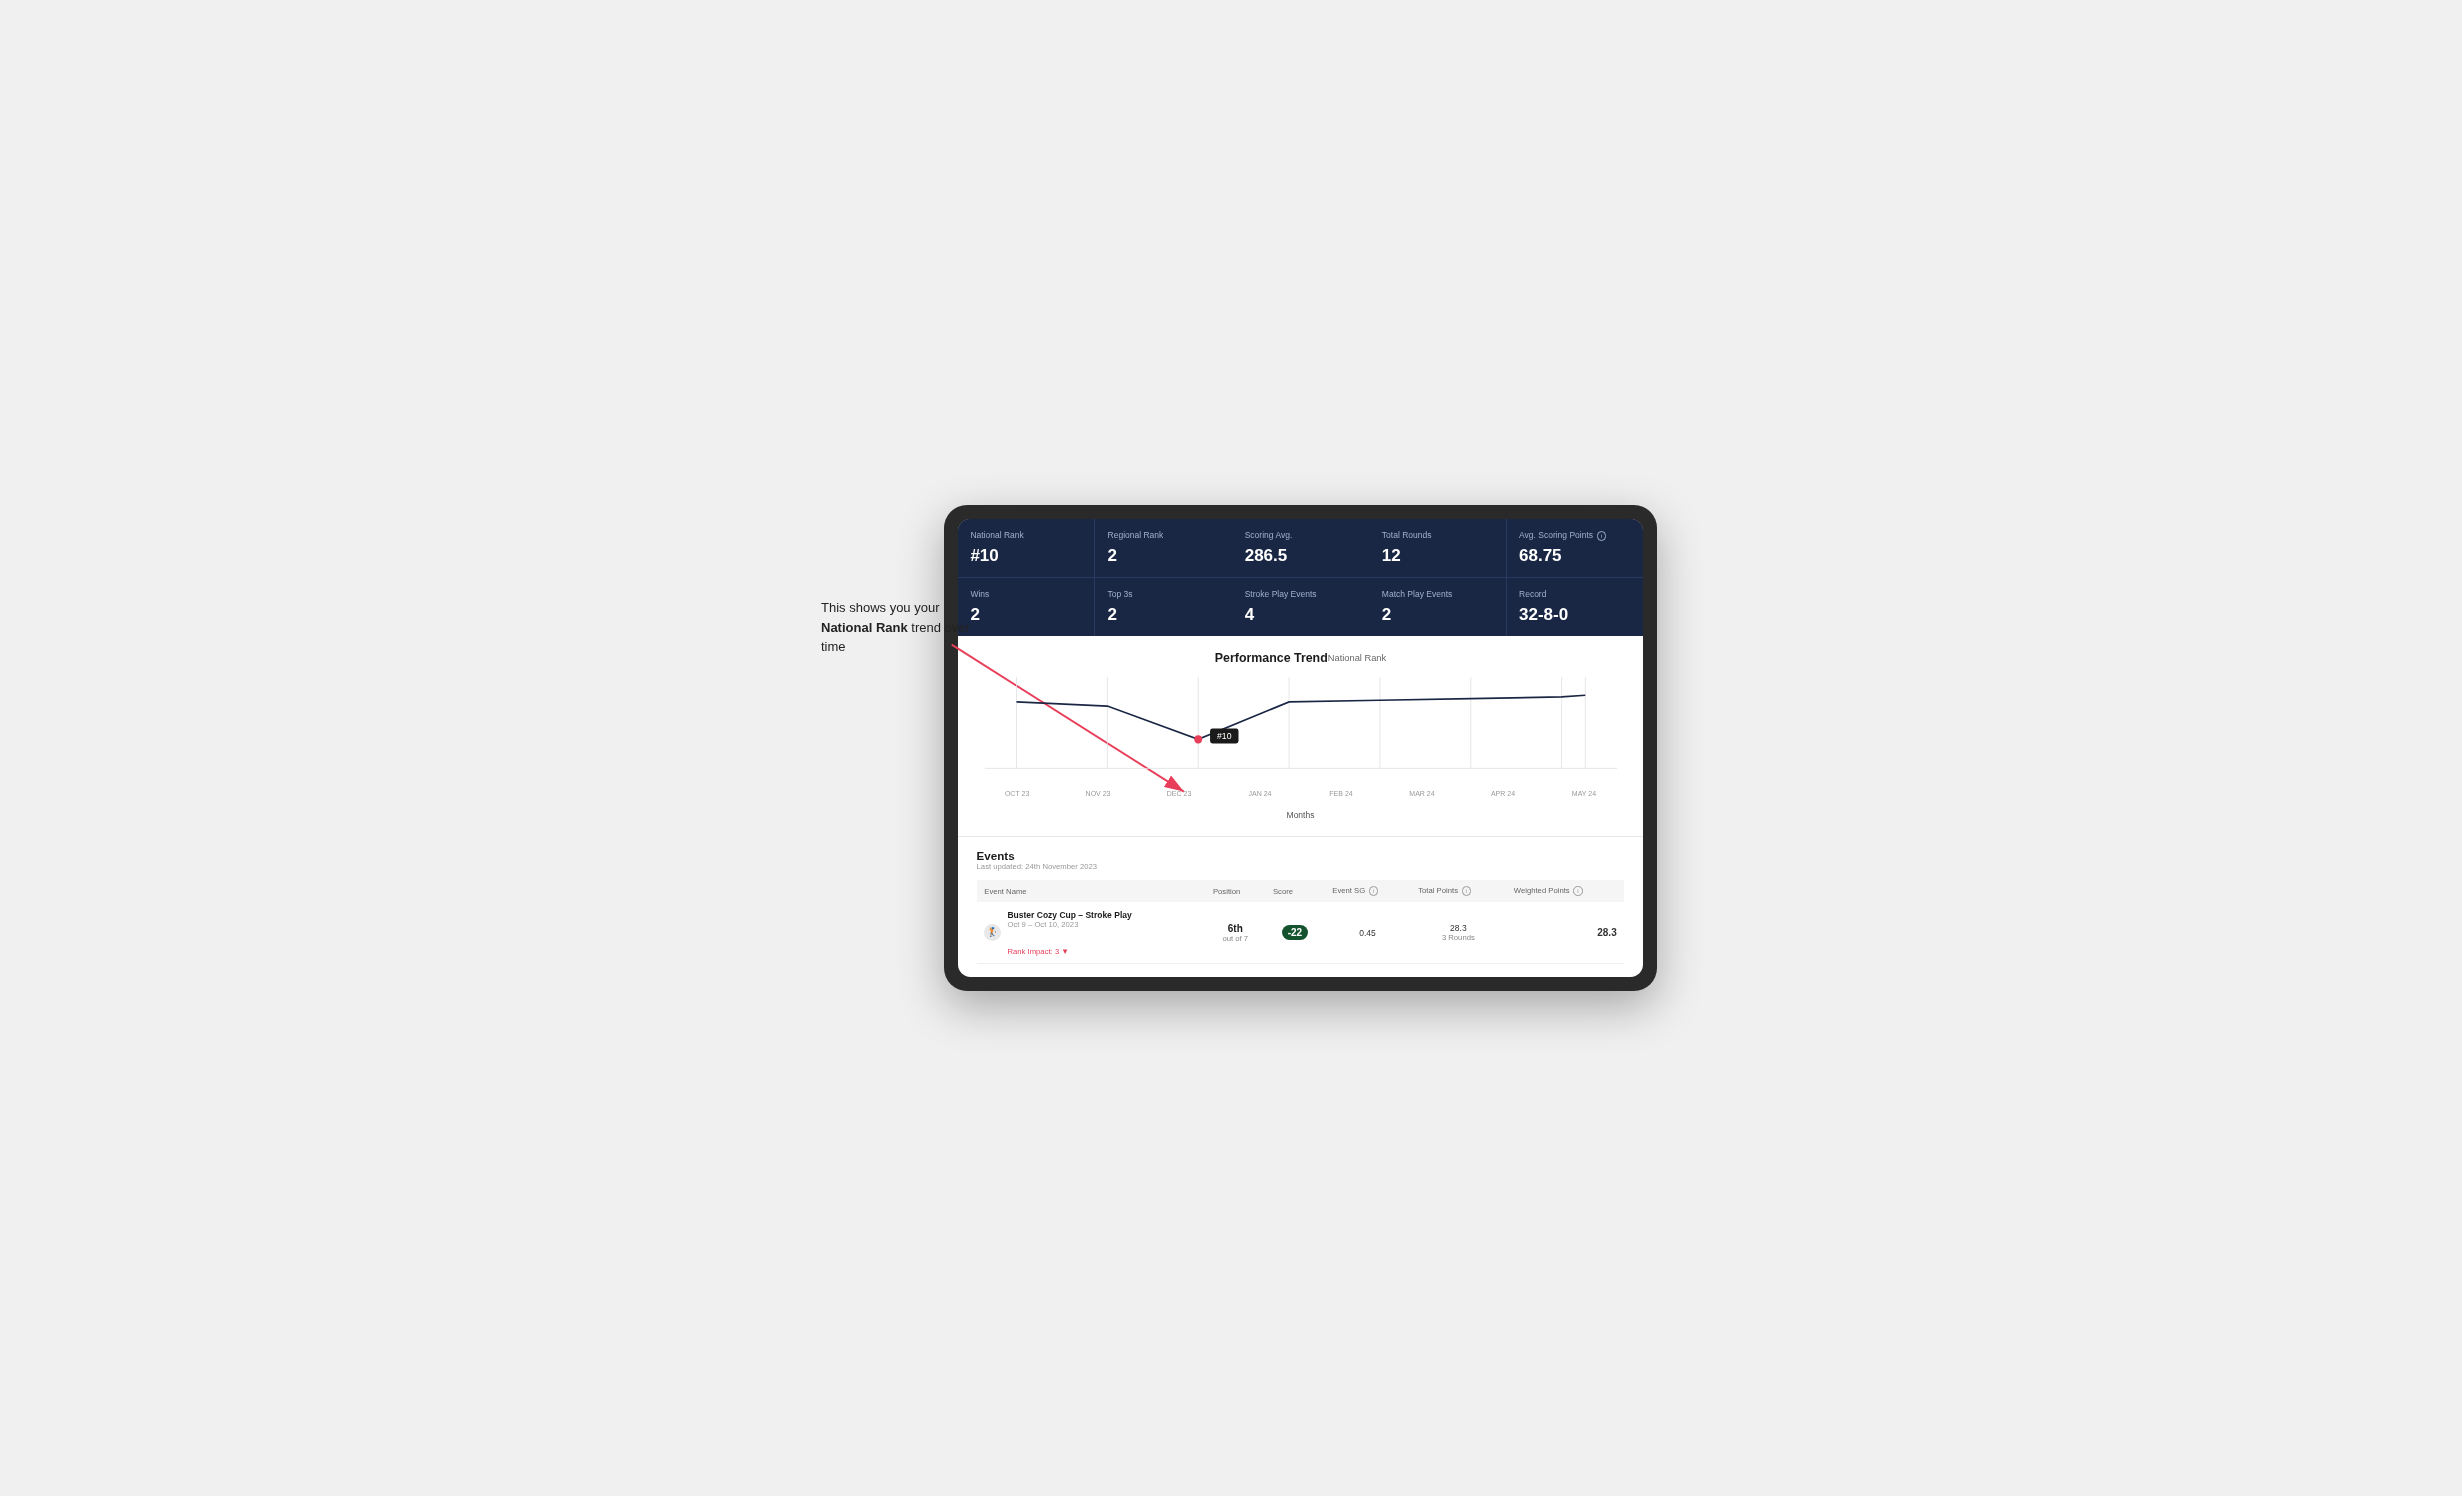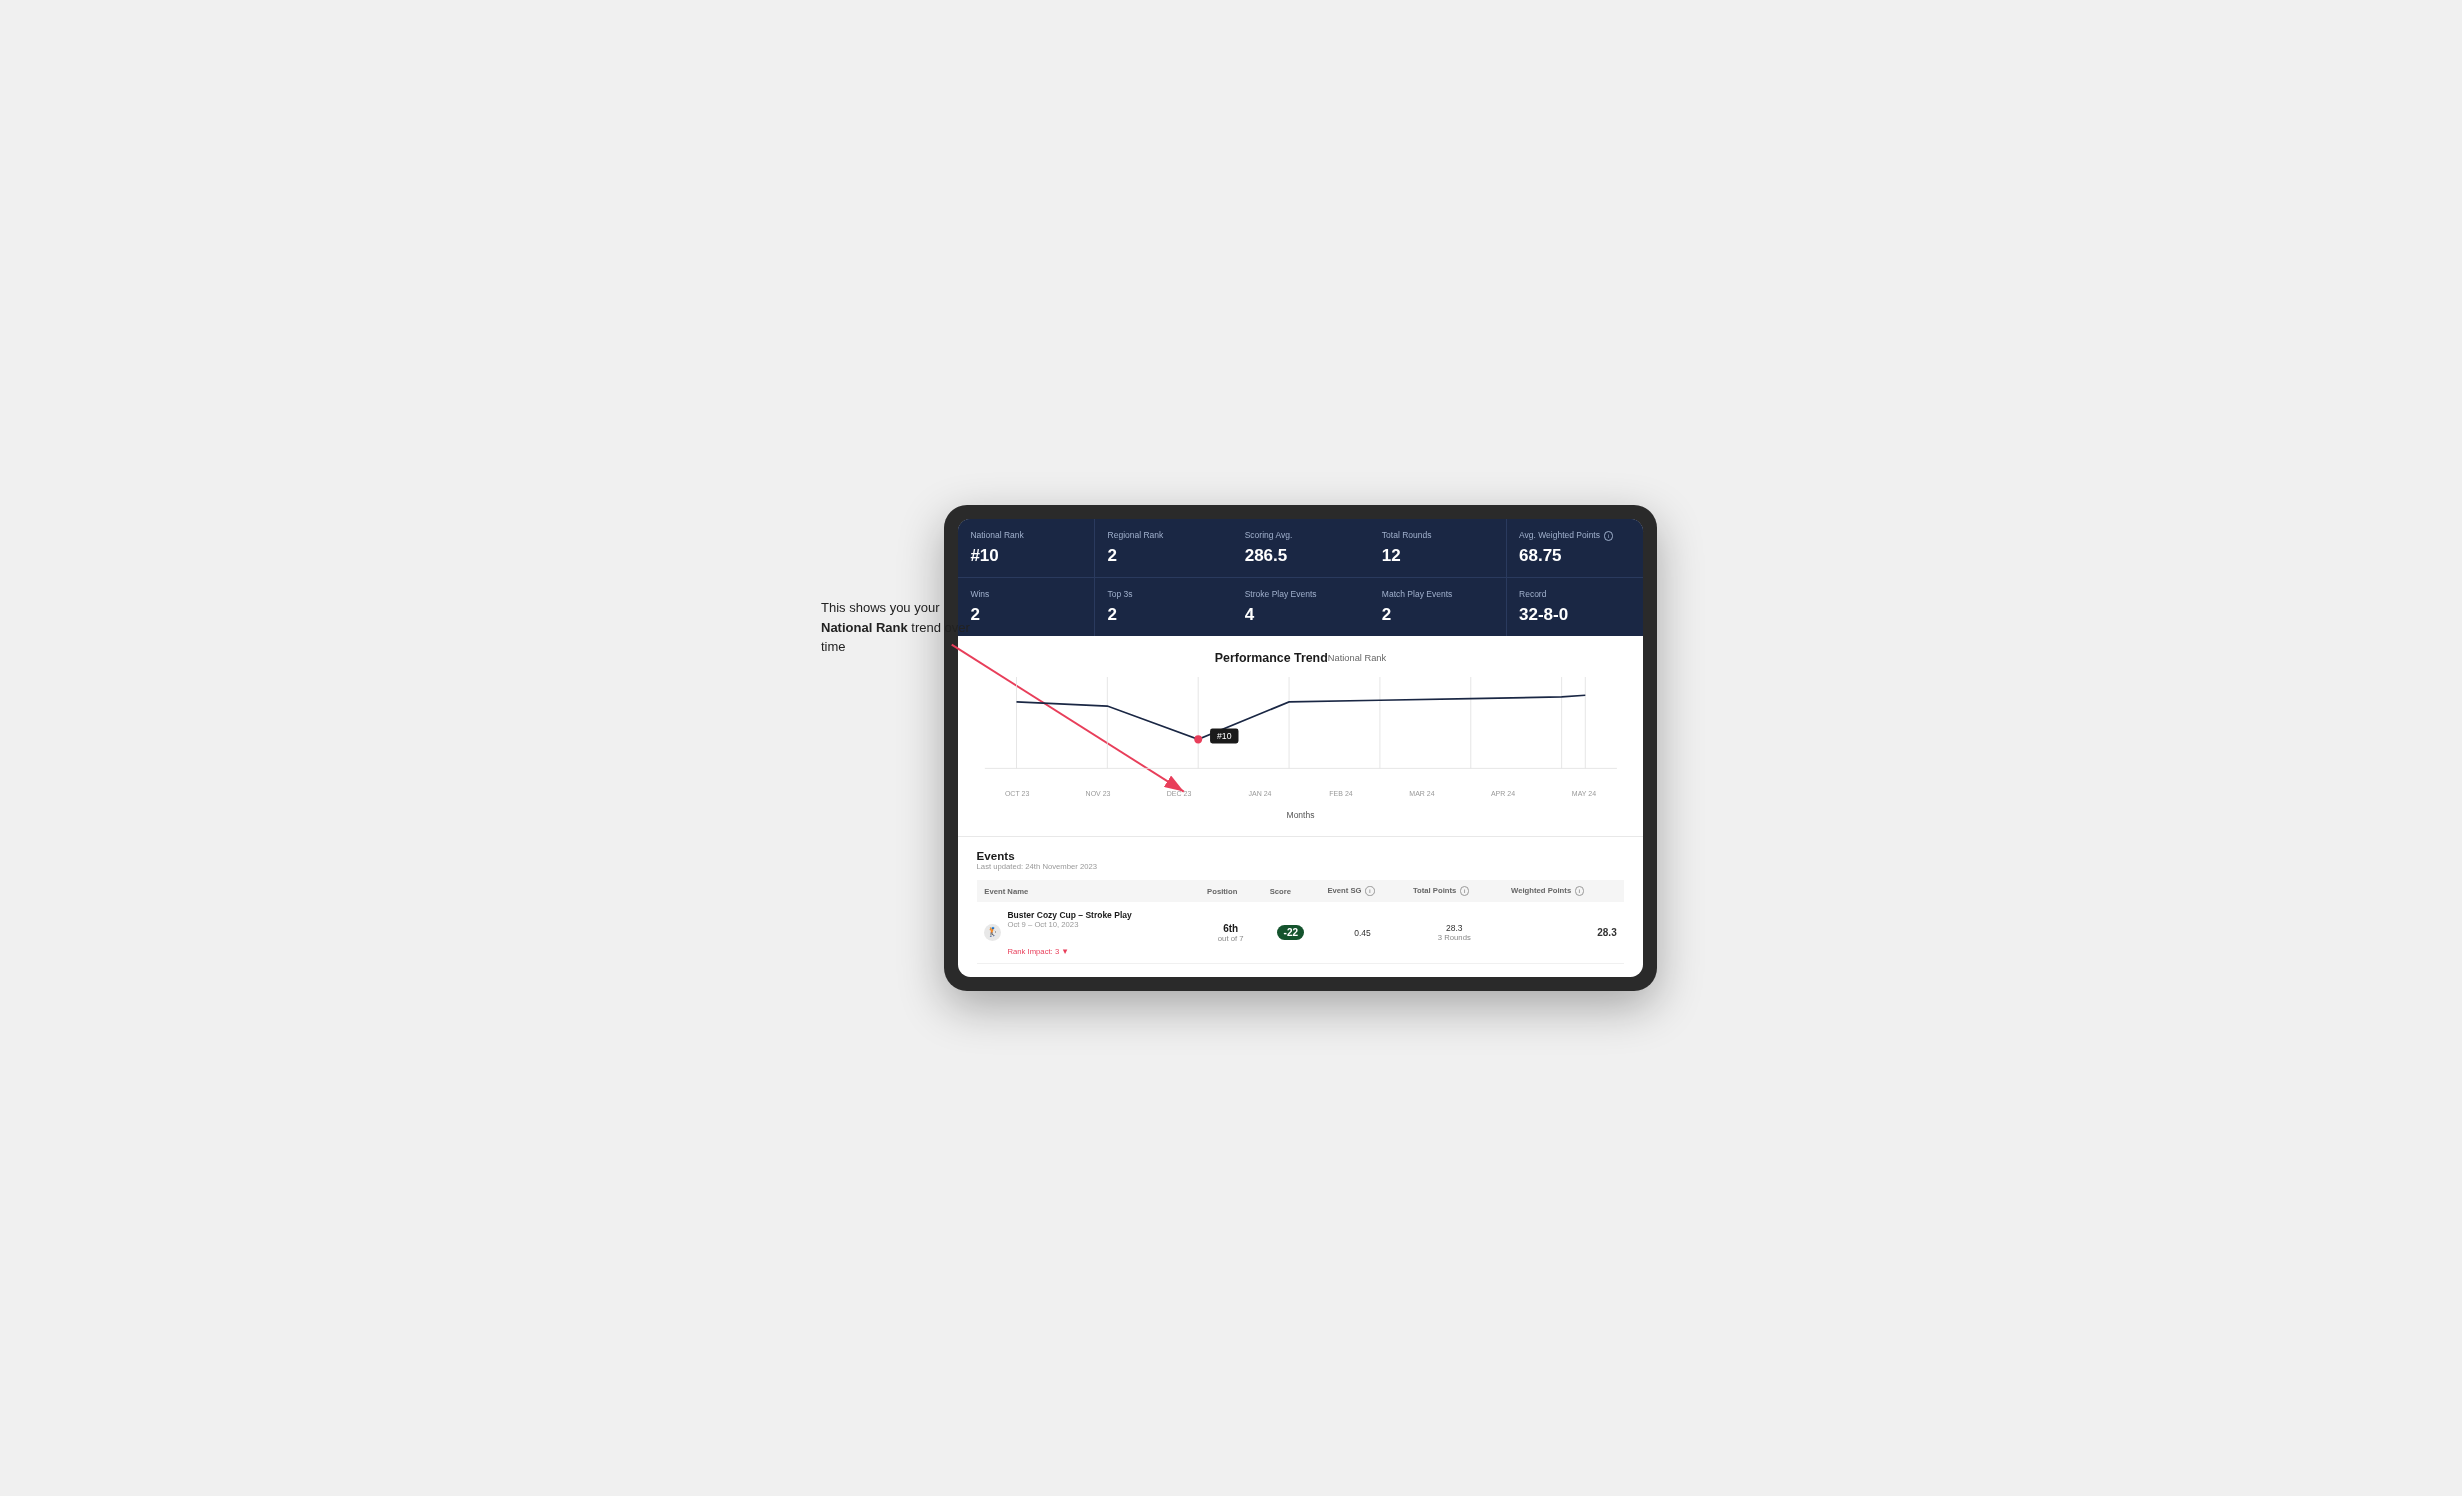--- a/index.html
+++ b/index.html
@@ -187,21 +187,21 @@
       border-collapse: collapse;
     }
 
     .events-table thead tr {
       background: #f5f5f5;
     }
 
     .events-table th {
       font-size: 7.7px;
       color: #666;
-      font-weight: 700;
+      font-weight: 400;
       padding: 6.2px 7.7px;
       text-align: left;
     }
 
     .events-table td {
       padding: 7.7px 7.7px;
       font-size: 8.5px;
       color: #333;
       vertical-align: middle;
     }
@@ -313,21 +313,21 @@
         <div class="stat-cell">
           <div class="stat-label">Scoring Avg.</div>
           <div class="stat-value">286.5</div>
         </div>
         <div class="stat-cell">
           <div class="stat-label">Total Rounds</div>
           <div class="stat-value">12</div>
         </div>
         <div class="stat-cell">
           <div class="stat-label">
-            <span>Avg. Weighted Points</span>
+            <span>Avg. Scoring Points</span>
             <span class="stat-info-icon">i</span>
           </div>
           <div class="stat-value">68.75</div>
         </div>
       </div>
 
       <div class="stats-header-row2">
         <div class="stat-cell">
           <div class="stat-label">Wins</div>
           <div class="stat-value">2</div>

